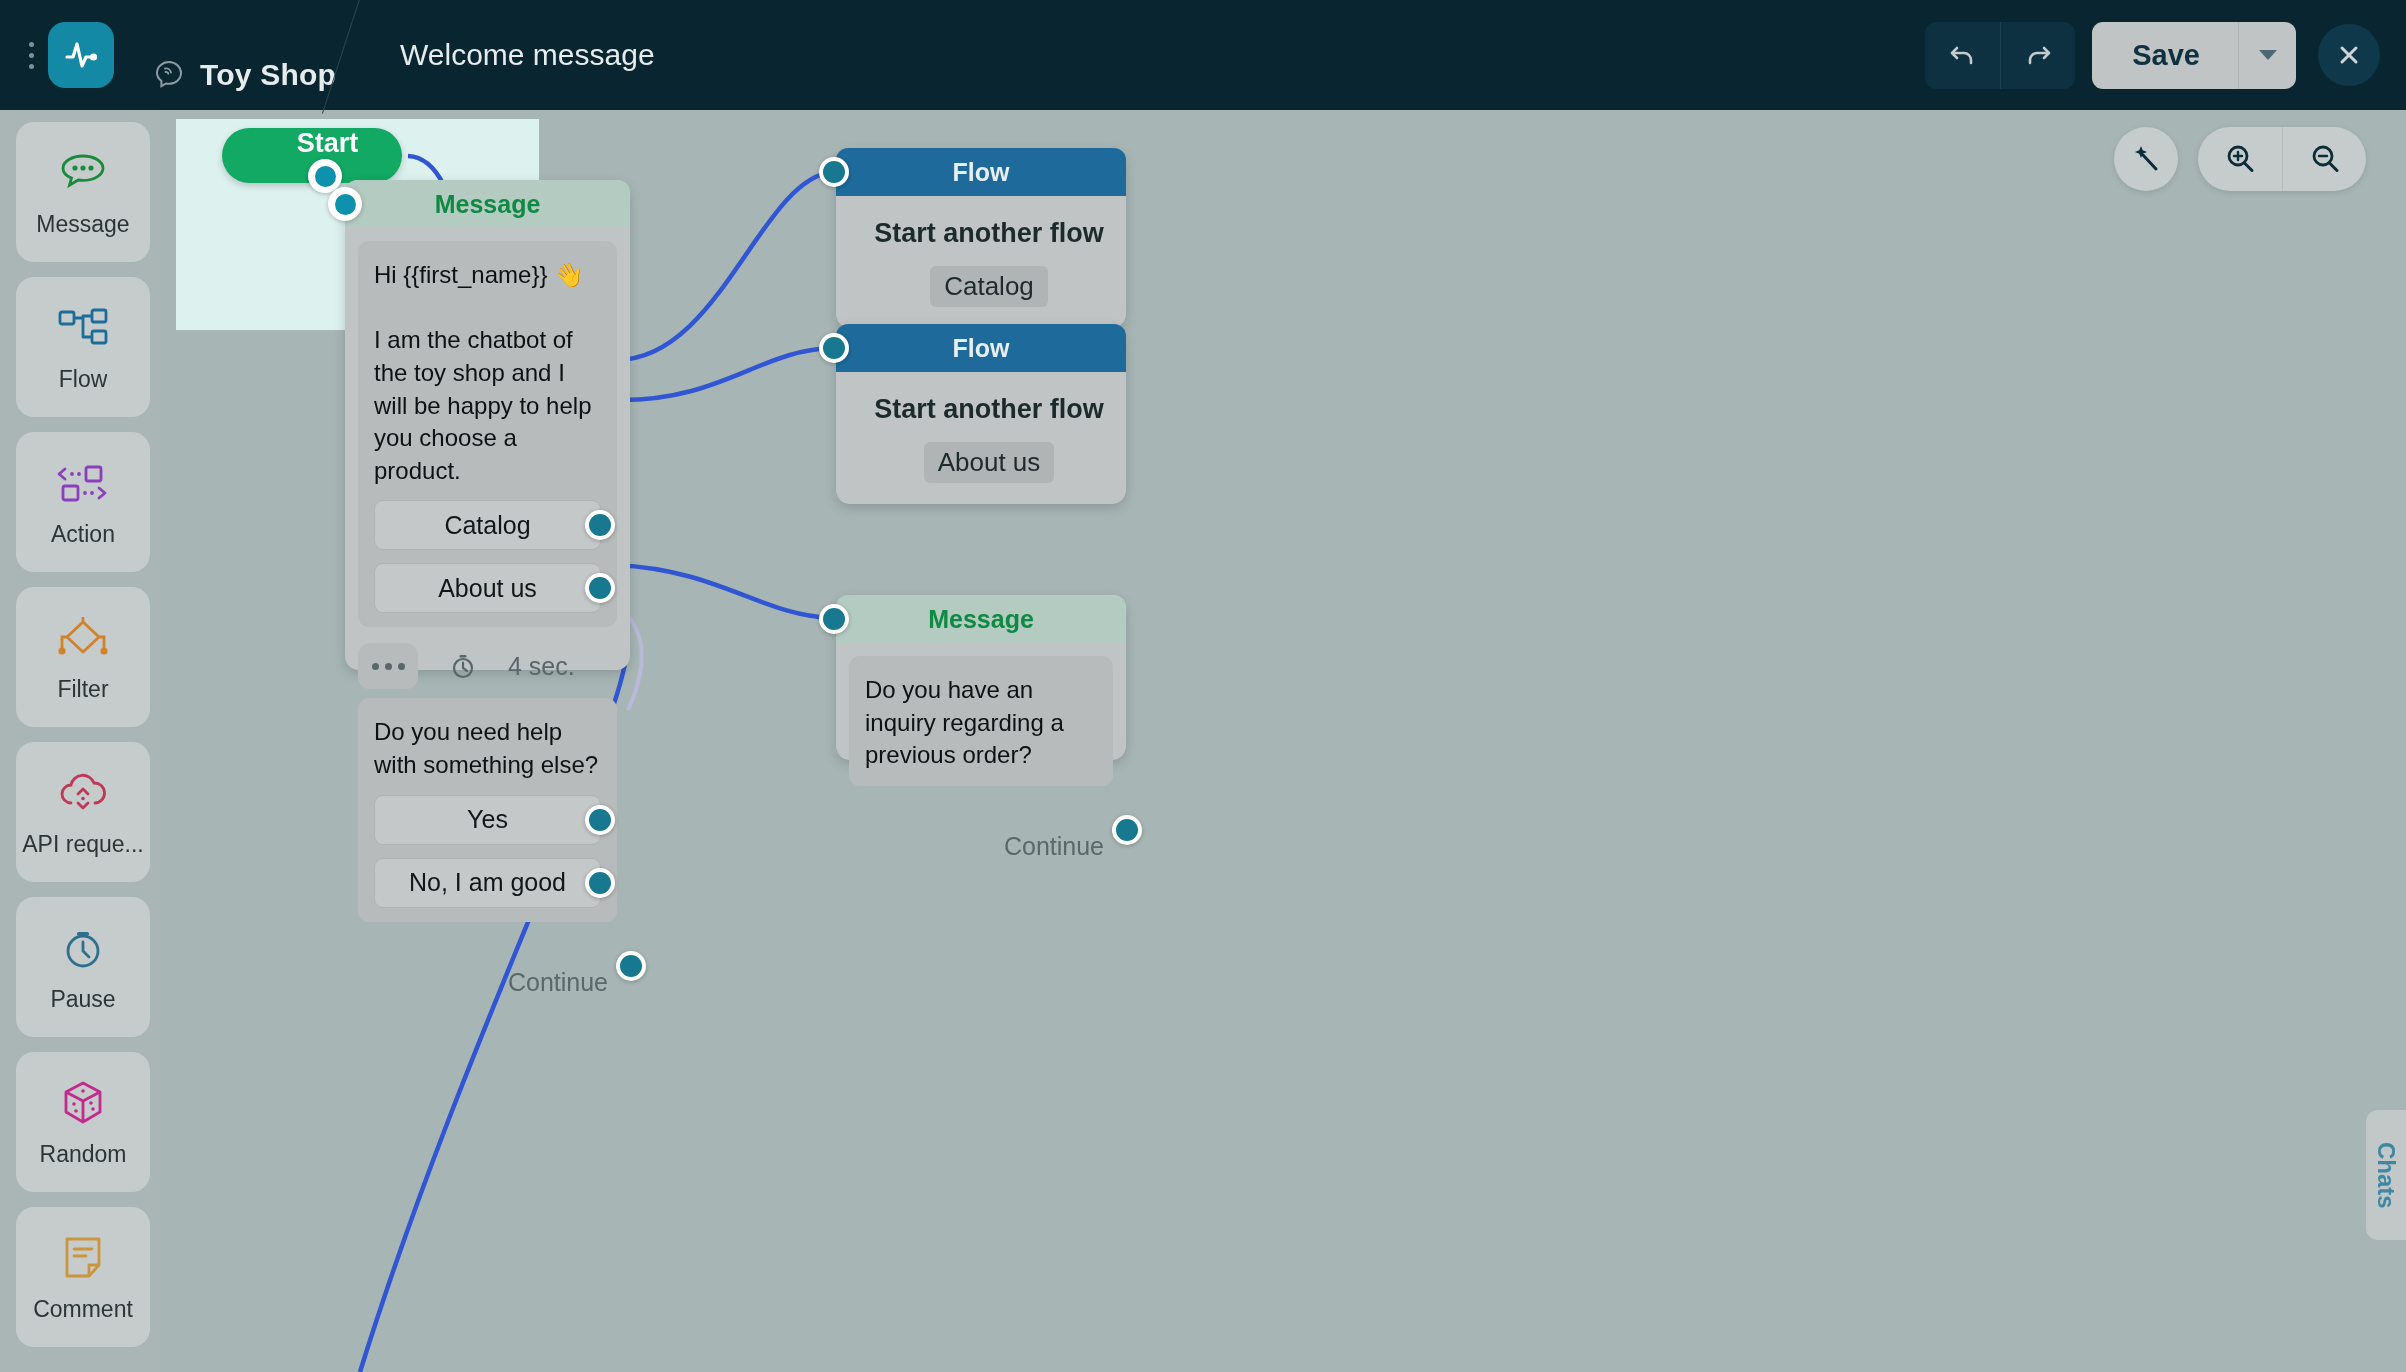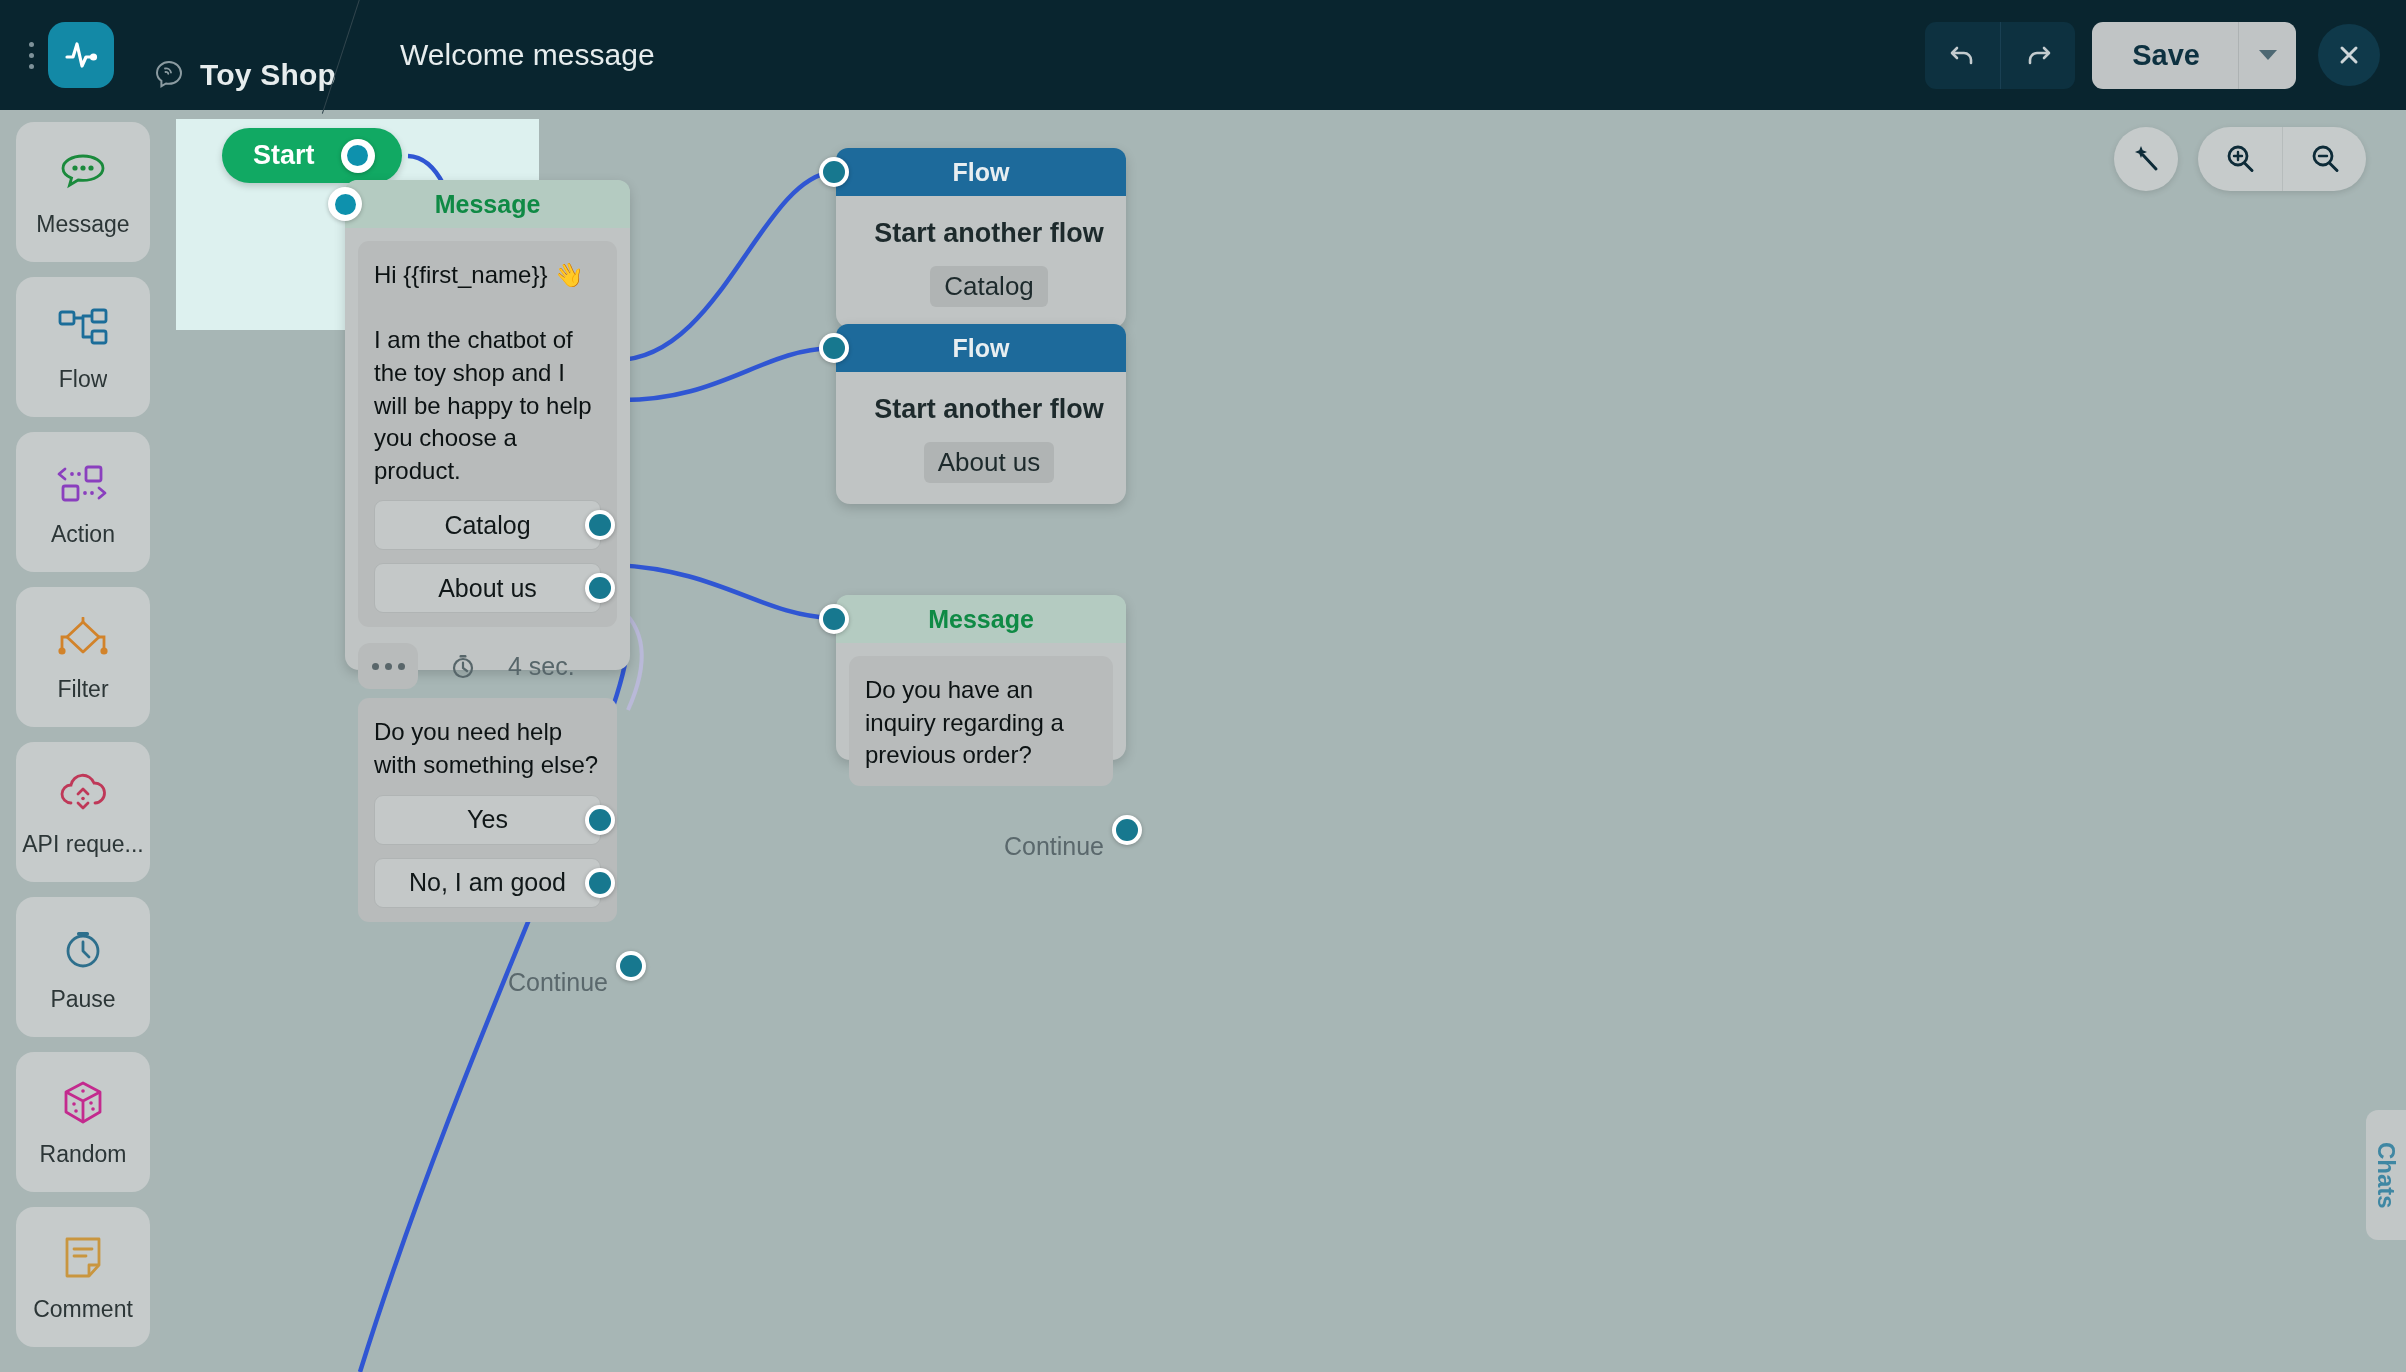--- a/index.html
+++ b/index.html
@@ -127,20 +127,21 @@
     background: #ddf1ef;
   }
 
   
   .start-pill {
     position: absolute; left: 62px; top: 18px;
     width: 180px; height: 55px;
     background: #11a963; border-radius: 28px;
     display: flex; align-items: center; box-shadow: 0 3px 7px rgba(0,0,0,.18);
     cursor: pointer;
+    flex-direction: column;
   }
   .start-lbl {
     color: #fff; font-size: 27px; font-weight: bold;
     margin-left: 31px;
   }
   .port {
     width: 34px; height: 34px; border-radius: 50%;
     background: #fff; display: flex; align-items: center;
     justify-content: center; box-shadow: 0 1px 4px rgba(0,0,0,.25);
     cursor: pointer; flex: 0 0 auto;

